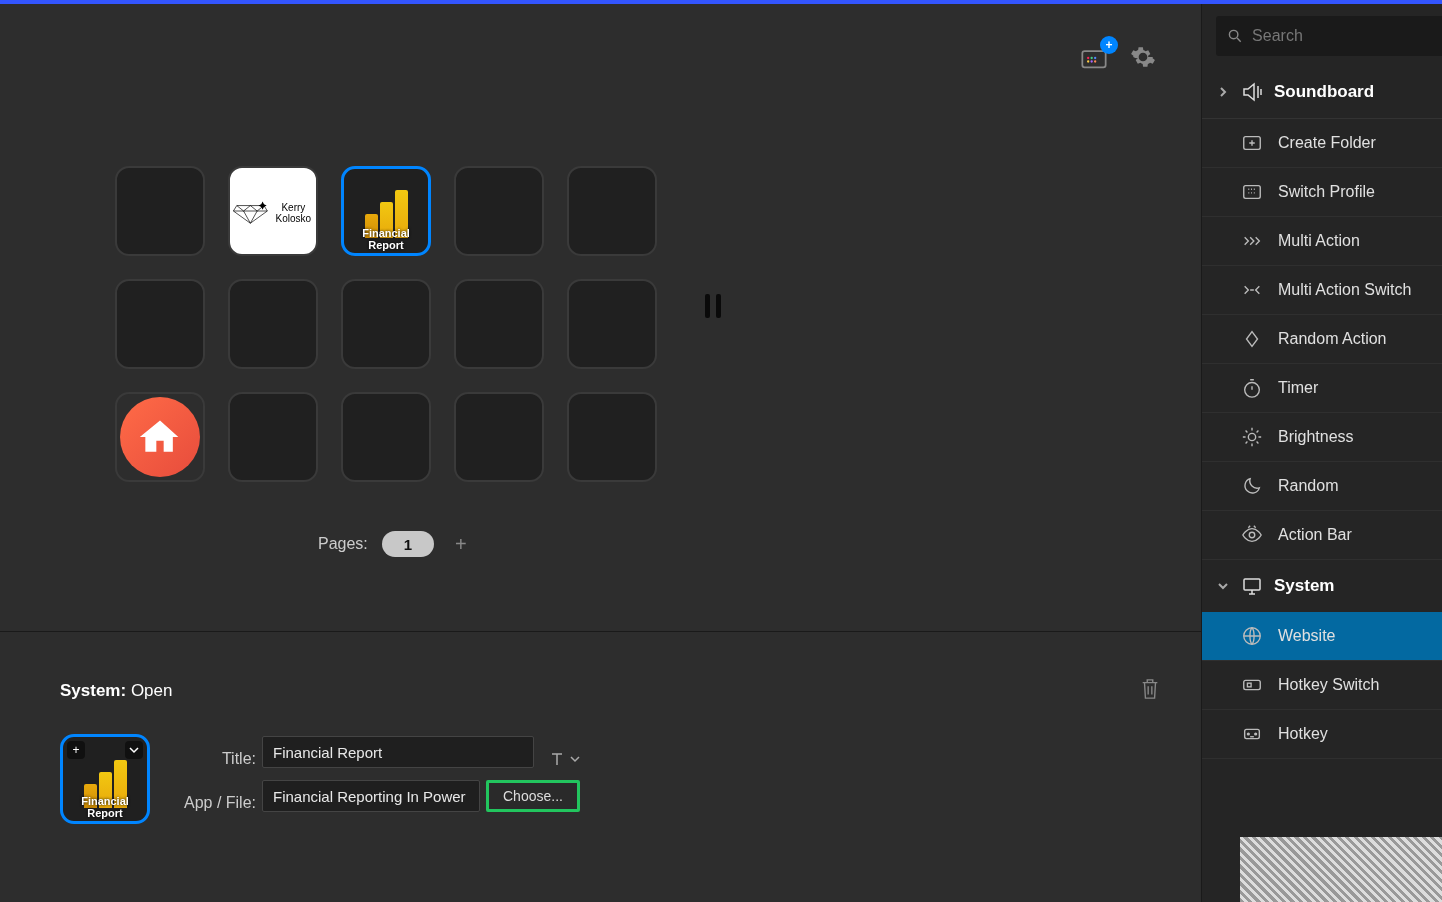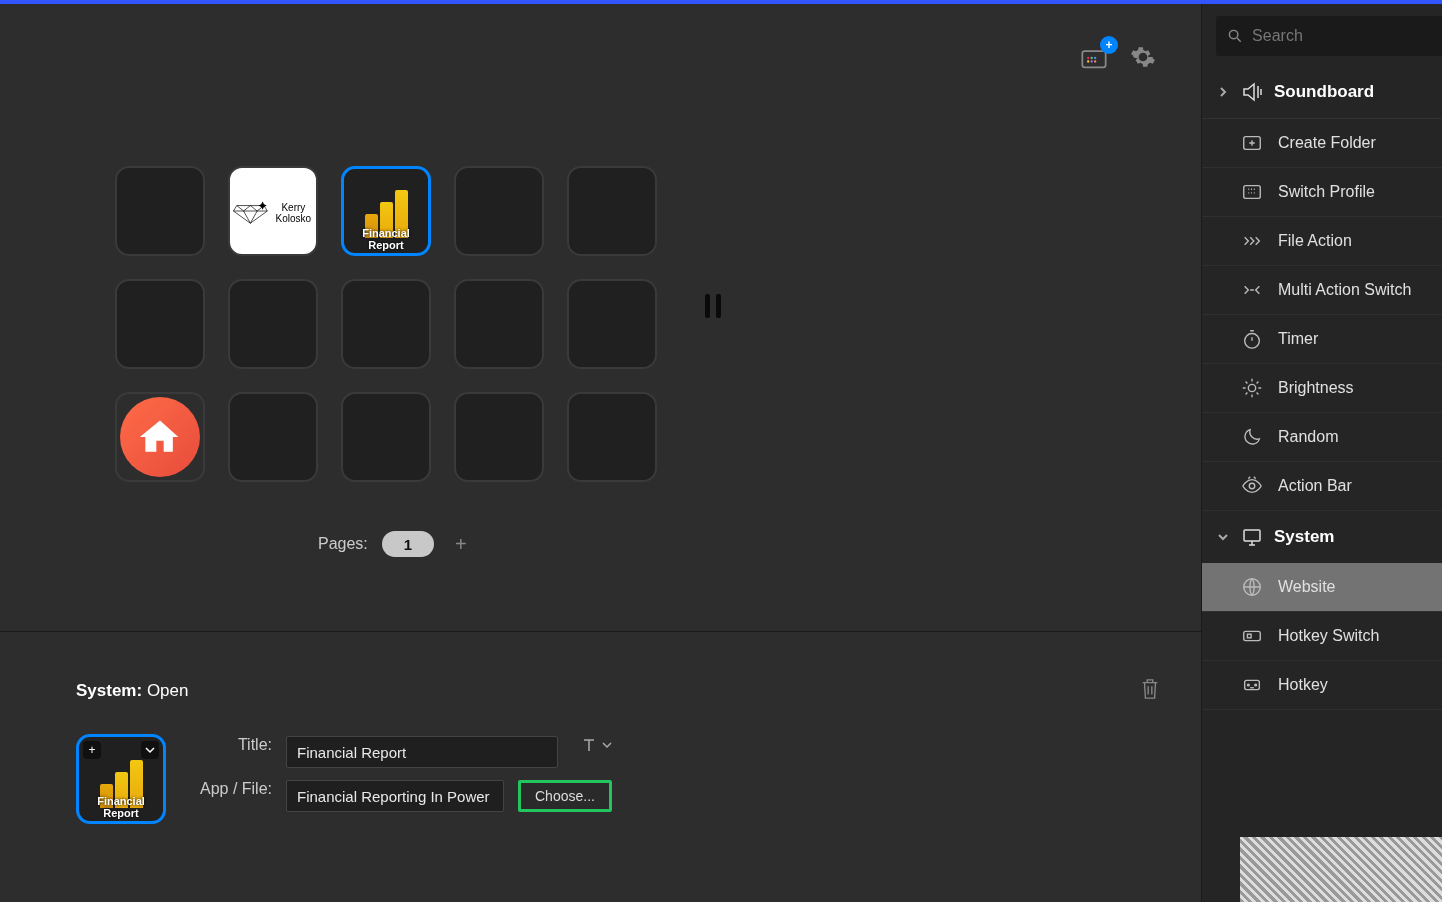--- a/index.html
+++ b/index.html
@@ -33,33 +33,33 @@
 .pill-cursor { position: absolute; top: 290px; left: 705px; display: flex; gap: 6px; }
 .pill-cursor div { width: 5px; height: 24px; background: #0a0a0a; border-radius: 2px; }
 
 .pager { position: absolute; top: 527px; left: 318px; display: flex; align-items: center; gap: 14px; }
 .pager-label { font-size: 16px; color: #ccc; }
 .page-num { width: 52px; height: 26px; border-radius: 13px; background: #c8c8c8; color: #111; font-weight: 700; display: flex; align-items: center; justify-content: center; font-size: 15px; }
 .page-add { width: 26px; height: 26px; display: flex; align-items: center; justify-content: center; color: #888; font-size: 20px; cursor: pointer; }
 
 .divider { position: absolute; top: 627px; left: 0; right: 0; height: 1px; background: #1a1a1a; }
 
-.props-panel { position: absolute; top: 650px; left: 0; right: 0; bottom: 0; padding: 22px 40px 20px 76px; }
+.props-panel { position: absolute; top: 650px; left: 0; right: 0; bottom: 0; padding: 22px 40px 20px 60px; }
 .props-header { display: flex; justify-content: space-between; align-items: center; margin-bottom: 28px; }
 .props-title { font-size: 17px; color: #fff; }
 .props-title .bold { font-weight: 700; }
 .trash-btn { cursor: pointer; }
 .trash-btn svg { width: 22px; height: 26px; stroke: #888; fill: none; stroke-width: 1.5; }
 
 .props-body { display: flex; gap: 24px; align-items: flex-start; }
 .key-preview { width: 90px; height: 90px; border: 3px solid #0085ff; border-radius: 14px; position: relative; background: #202020; display: flex; flex-direction: column; align-items: center; justify-content: center; }
 .key-preview .overlay-buttons { position: absolute; top: 4px; left: 4px; right: 4px; display: flex; justify-content: space-between; }
 .overlay-btn { width: 18px; height: 18px; background: rgba(0,0,0,0.5); border-radius: 4px; display: flex; align-items: center; justify-content: center; color: #fff; font-size: 12px; cursor: pointer; }
 .form-rows { display: flex; flex-direction: column; gap: 12px; padding-top: 2px; }
-.form-row { display: flex; align-items: flex-start; gap: 14px; }
+.form-row { display: flex; align-items: flex-end; gap: 6px; }
 .form-label { width: 82px; text-align: right; font-size: 16px; color: #ccc; }
 .text-input { width: 272px; height: 32px; background: #1f1f1f; border: 1px solid #444; border-radius: 2px; color: #e8e8e8; padding: 0 10px; font-size: 15px; }
 .text-input.file { width: 218px; }
 .t-dropdown { display: flex; align-items: center; gap: 4px; margin-left: 8px; cursor: pointer; }
 .t-dropdown svg { stroke: #aaa; fill: none; stroke-width: 1.5; }
 .choose-btn { height: 32px; padding: 0 14px; background: #2a2a2a; border: 3px solid #22c55e; color: #ddd; font-size: 14px; cursor: pointer; border-radius: 2px; }
 
 .sidebar { position: absolute; top: 4px; right: 0; width: 241px; bottom: 0; background: #252525; border-left: 1px solid #1a1a1a; display: flex; flex-direction: column; }
 .search-box { height: 40px; margin: 12px 0 10px 14px; background: #1a1a1a; display: flex; align-items: center; padding: 0 12px; gap: 10px; border-radius: 3px 0 0 3px; }
 .search-box svg { width: 16px; height: 16px; stroke: #888; fill: none; stroke-width: 2; }
@@ -69,21 +69,21 @@
 .cat-header { display: flex; align-items: center; gap: 10px; padding: 14px 10px 14px 14px; cursor: pointer; }
 .cat-header .chev { width: 14px; display: flex; justify-content: center; }
 .cat-header .chev svg { width: 10px; height: 10px; stroke: #aaa; fill: none; stroke-width: 2; }
 .cat-icon { width: 24px; height: 24px; display: flex; align-items: center; justify-content: center; }
 .cat-icon svg { stroke: #ddd; fill: none; stroke-width: 1.5; }
 .cat-label { font-size: 17px; font-weight: 700; color: #fff; }
 .cat-header.first { border-bottom: 1px solid #333; }
 
 .action-list { display: flex; flex-direction: column; }
 .action-item { display: flex; align-items: center; gap: 14px; padding: 12px 10px 12px 38px; cursor: pointer; border-bottom: 1px solid #2f2f2f; }
-.action-item.selected { background: #737373; }
+.action-item.selected { background: #0369a1; }
 .action-icon { width: 24px; height: 24px; display: flex; align-items: center; justify-content: center; flex-shrink: 0; }
 .action-icon svg { stroke: #bbb; fill: none; stroke-width: 1.5; }
 .action-label { font-size: 16px; color: #e0e0e0; font-weight: 400; }
 
 .bottom-image { height: 65px; background: repeating-linear-gradient(45deg, #999, #999 3px, #ddd 3px, #ddd 6px); margin-top: auto; margin-left: 38px; }
 </style>
 </head>
 <body>
 
 <div class="top-bar"></div>
@@ -253,29 +253,37 @@
           </svg>
         </div>
       <span class="action-label">Switch Profile</span>
     </div>
     <div class="action-item">
       <div class="action-icon">
           <svg width="22" height="22" viewBox="0 0 24 24">
             <path d="M4 8l4 4-4 4M10 8l4 4-4 4M16 8l4 4-4 4"></path>
           </svg>
         </div>
-      <span class="action-label">File Action</span>
+      <span class="action-label">Multi Action</span>
     </div>
     <div class="action-item">
       <div class="action-icon">
           <svg width="22" height="22" viewBox="0 0 24 24">
             <path d="M4 8l4 4-4 4M20 8l-4 4 4 4M10 12h4"></path>
           </svg>
         </div>
       <span class="action-label">Multi Action Switch</span>
+    </div>
+    <div class="action-item">
+      <div class="action-icon">
+          <svg width="22" height="22" viewBox="0 0 24 24">
+            <path d="M12 4l6 8-6 8-6-8 6-8z"></path>
+          </svg>
+        </div>
+      <span class="action-label">Random Action</span>
     </div>
     <div class="action-item">
       <div class="action-icon">
           <svg width="22" height="22" viewBox="0 0 24 24">
             <circle cx="12" cy="14" r="8"></circle>
             <path d="M12 10v4M10 3h4"></path>
           </svg>
         </div>
       <span class="action-label">Timer</span>
     </div>

